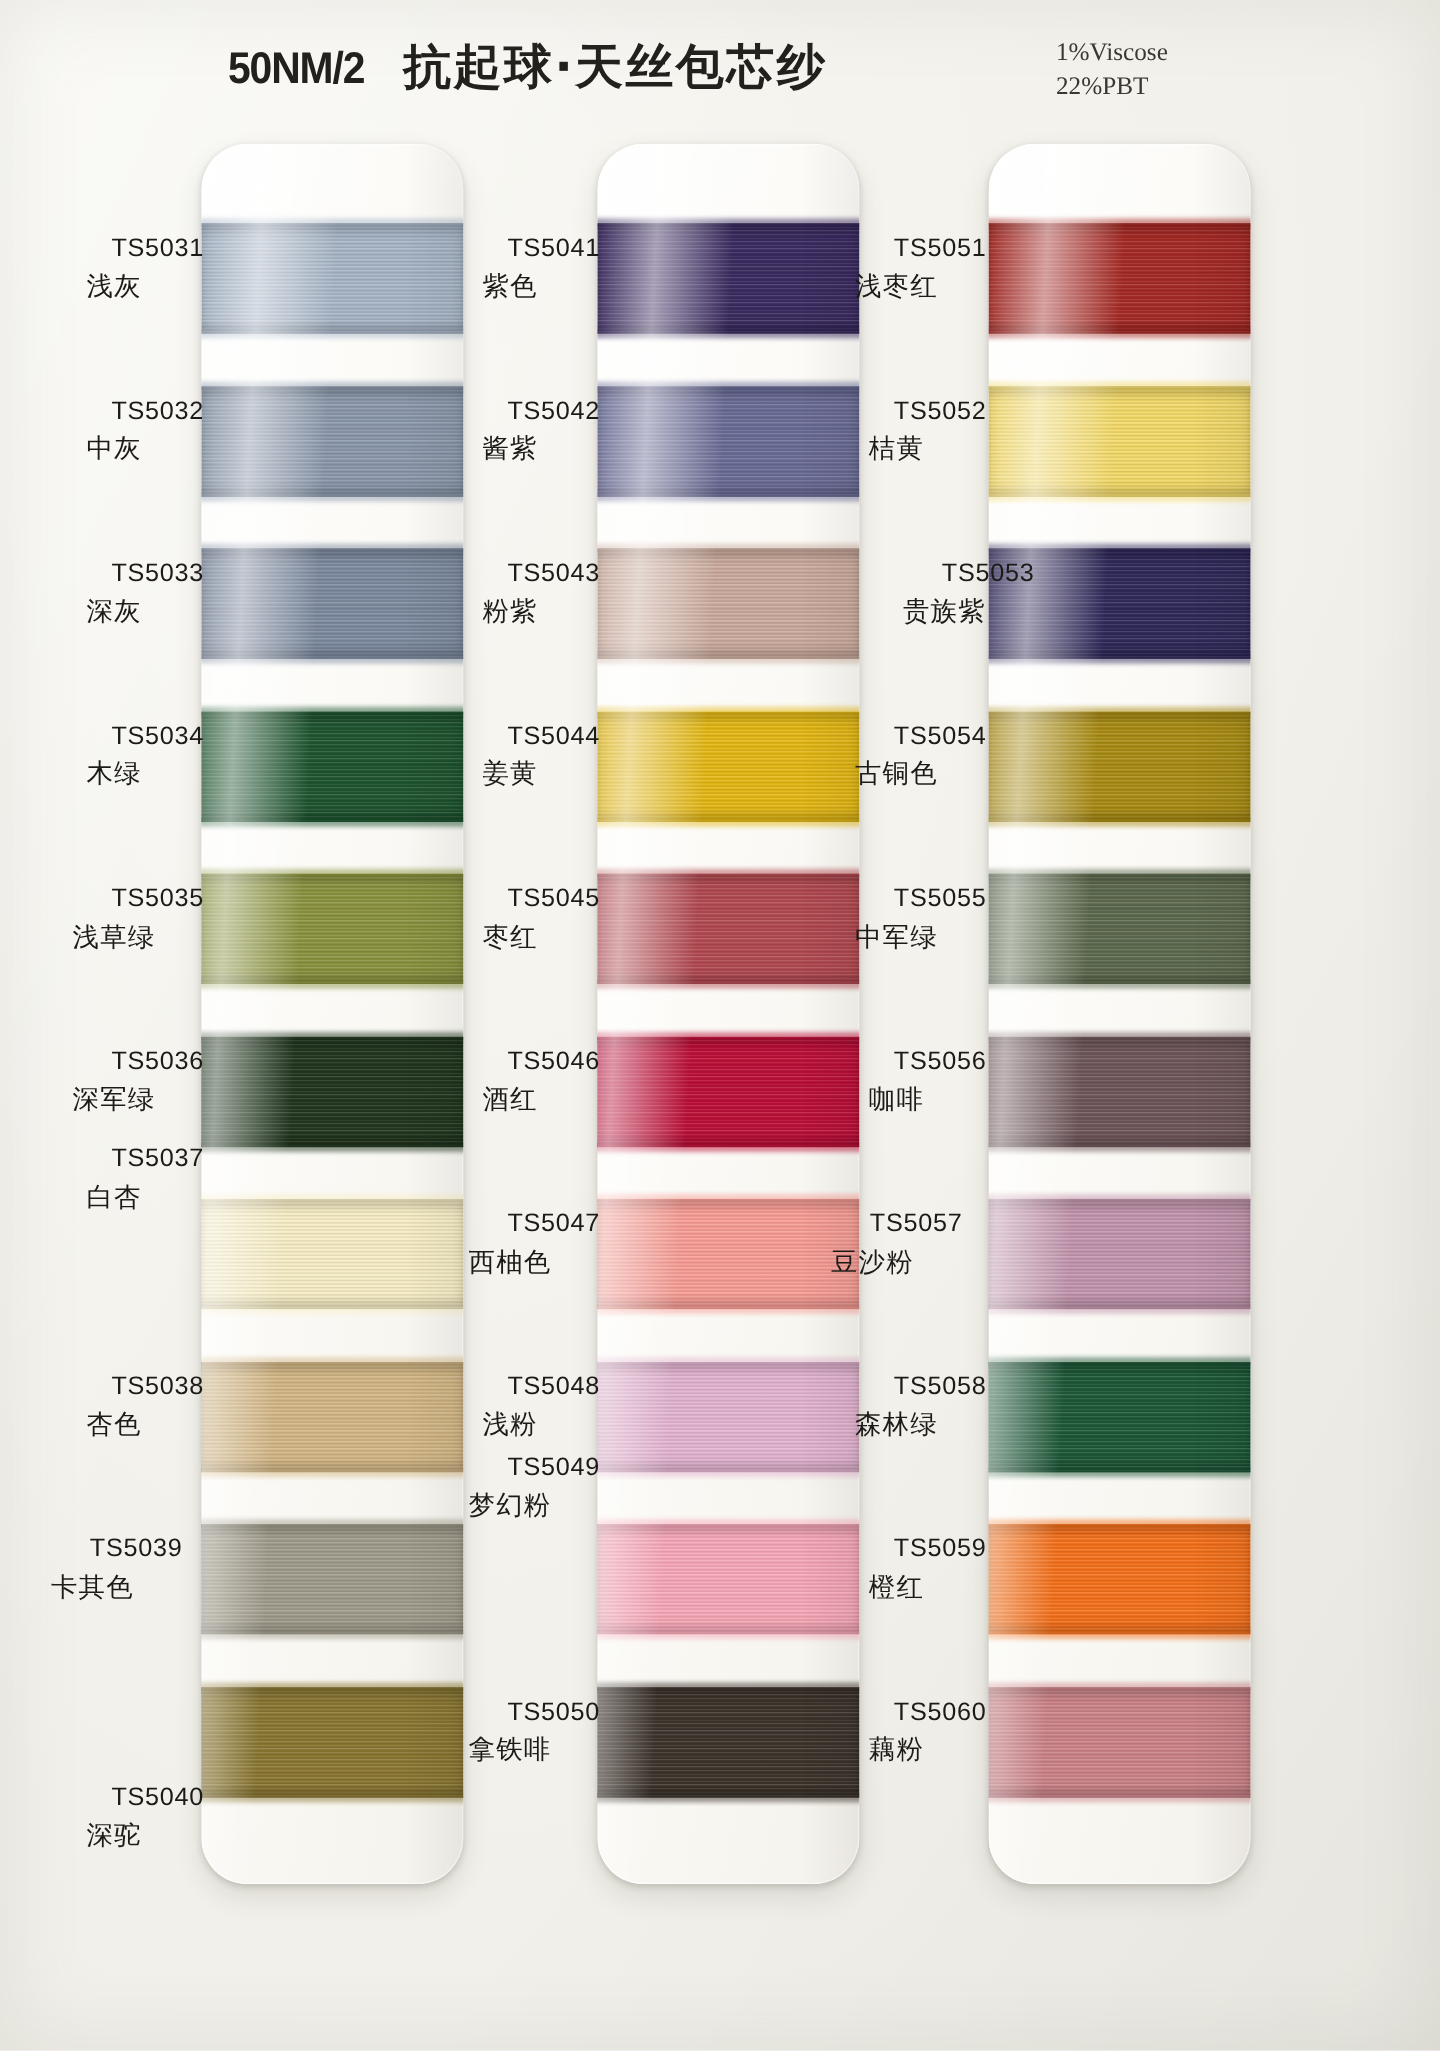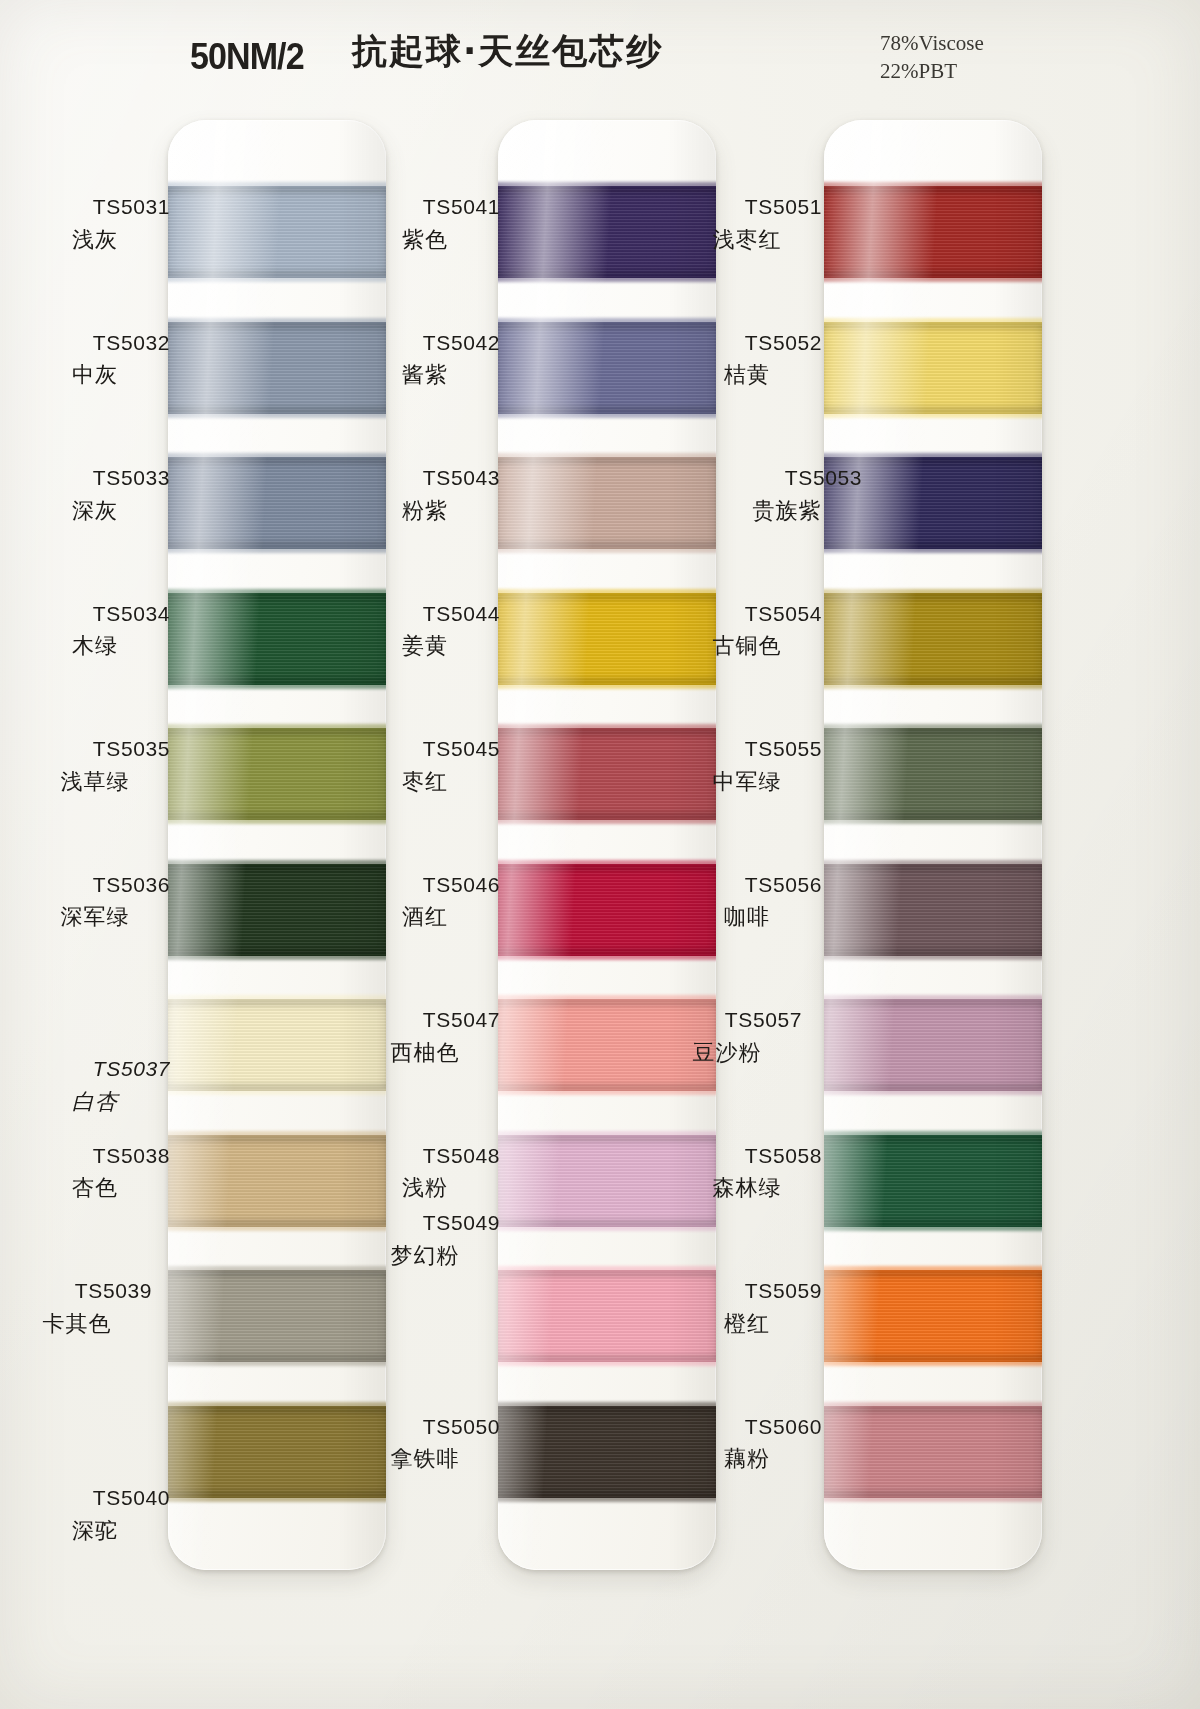--- a/index.html
+++ b/index.html
@@ -54,23 +54,23 @@
     font-size: 37px;
     font-weight: bold;
     letter-spacing: -1px;
     color: #23211e;
     font-family: "Liberation Sans", "DejaVu Sans", sans-serif;
     transform: scaleX(0.92);
     transform-origin: left center;
   }
   #header-title {
     position: absolute;
-    left: 352px;
+    left: 336px;
     top: 28px;
-    font-size: 35px;
+    font-size: 40px;
     font-weight: bold;
     letter-spacing: 2px;
     color: #23211e;
     font-family: "DejaVu Sans", "Liberation Sans", sans-serif;
     white-space: nowrap;
   }
   #composition {
     position: absolute;
     left: 880px;
     top: 29px;
@@ -175,21 +175,21 @@
 <body>
 
 <div id="card-page">
 
   <div id="paper-texture"></div>
 
   <div id="header">
     <div id="header-yarn-count">50NM/2</div>
     <div id="header-title">抗起球·天丝包芯纱</div>
     <div id="composition">
-      <div>78%Viscose</div>
+      <div>1%Viscose</div>
       <div>22%PBT</div>
     </div>
   </div>
 
   <div class="strip" id="strip-1">
     <div class="strip-inner">
         <div class="swatch" title="TS5031 浅灰" style="top: 66px; height: 92px;">
           <div class="swatch-core" style="background-color: rgb(168, 182, 199);"></div>
           <div class="swatch-fuzz-top" style="background-color: rgb(168, 182, 199);"></div>
           <div class="swatch-fuzz-bottom" style="background-color: rgb(168, 182, 199);"></div>
@@ -371,21 +371,21 @@
         <div class="label-name">木绿</div>
       </div>
       <div class="label left" style="left: 20px; top: 736px;">
         <div class="label-code">TS5035</div>
         <div class="label-name">浅草绿</div>
       </div>
       <div class="label left" style="left: 20px; top: 871.5px;">
         <div class="label-code">TS5036</div>
         <div class="label-name">深军绿</div>
       </div>
-      <div class="label left" style="left: 20px; top: 1056px; font-style: italic;">
+      <div class="label left" style="left: 20px; top: 953px;">
         <div class="label-code">TS5037</div>
         <div class="label-name">白杏</div>
       </div>
       <div class="label left" style="left: 20px; top: 1142.5px;">
         <div class="label-code">TS5038</div>
         <div class="label-name">杏色</div>
       </div>
       <div class="label left" style="left: 2px; top: 1278px;">
         <div class="label-code">TS5039</div>
         <div class="label-name">卡其色</div>

